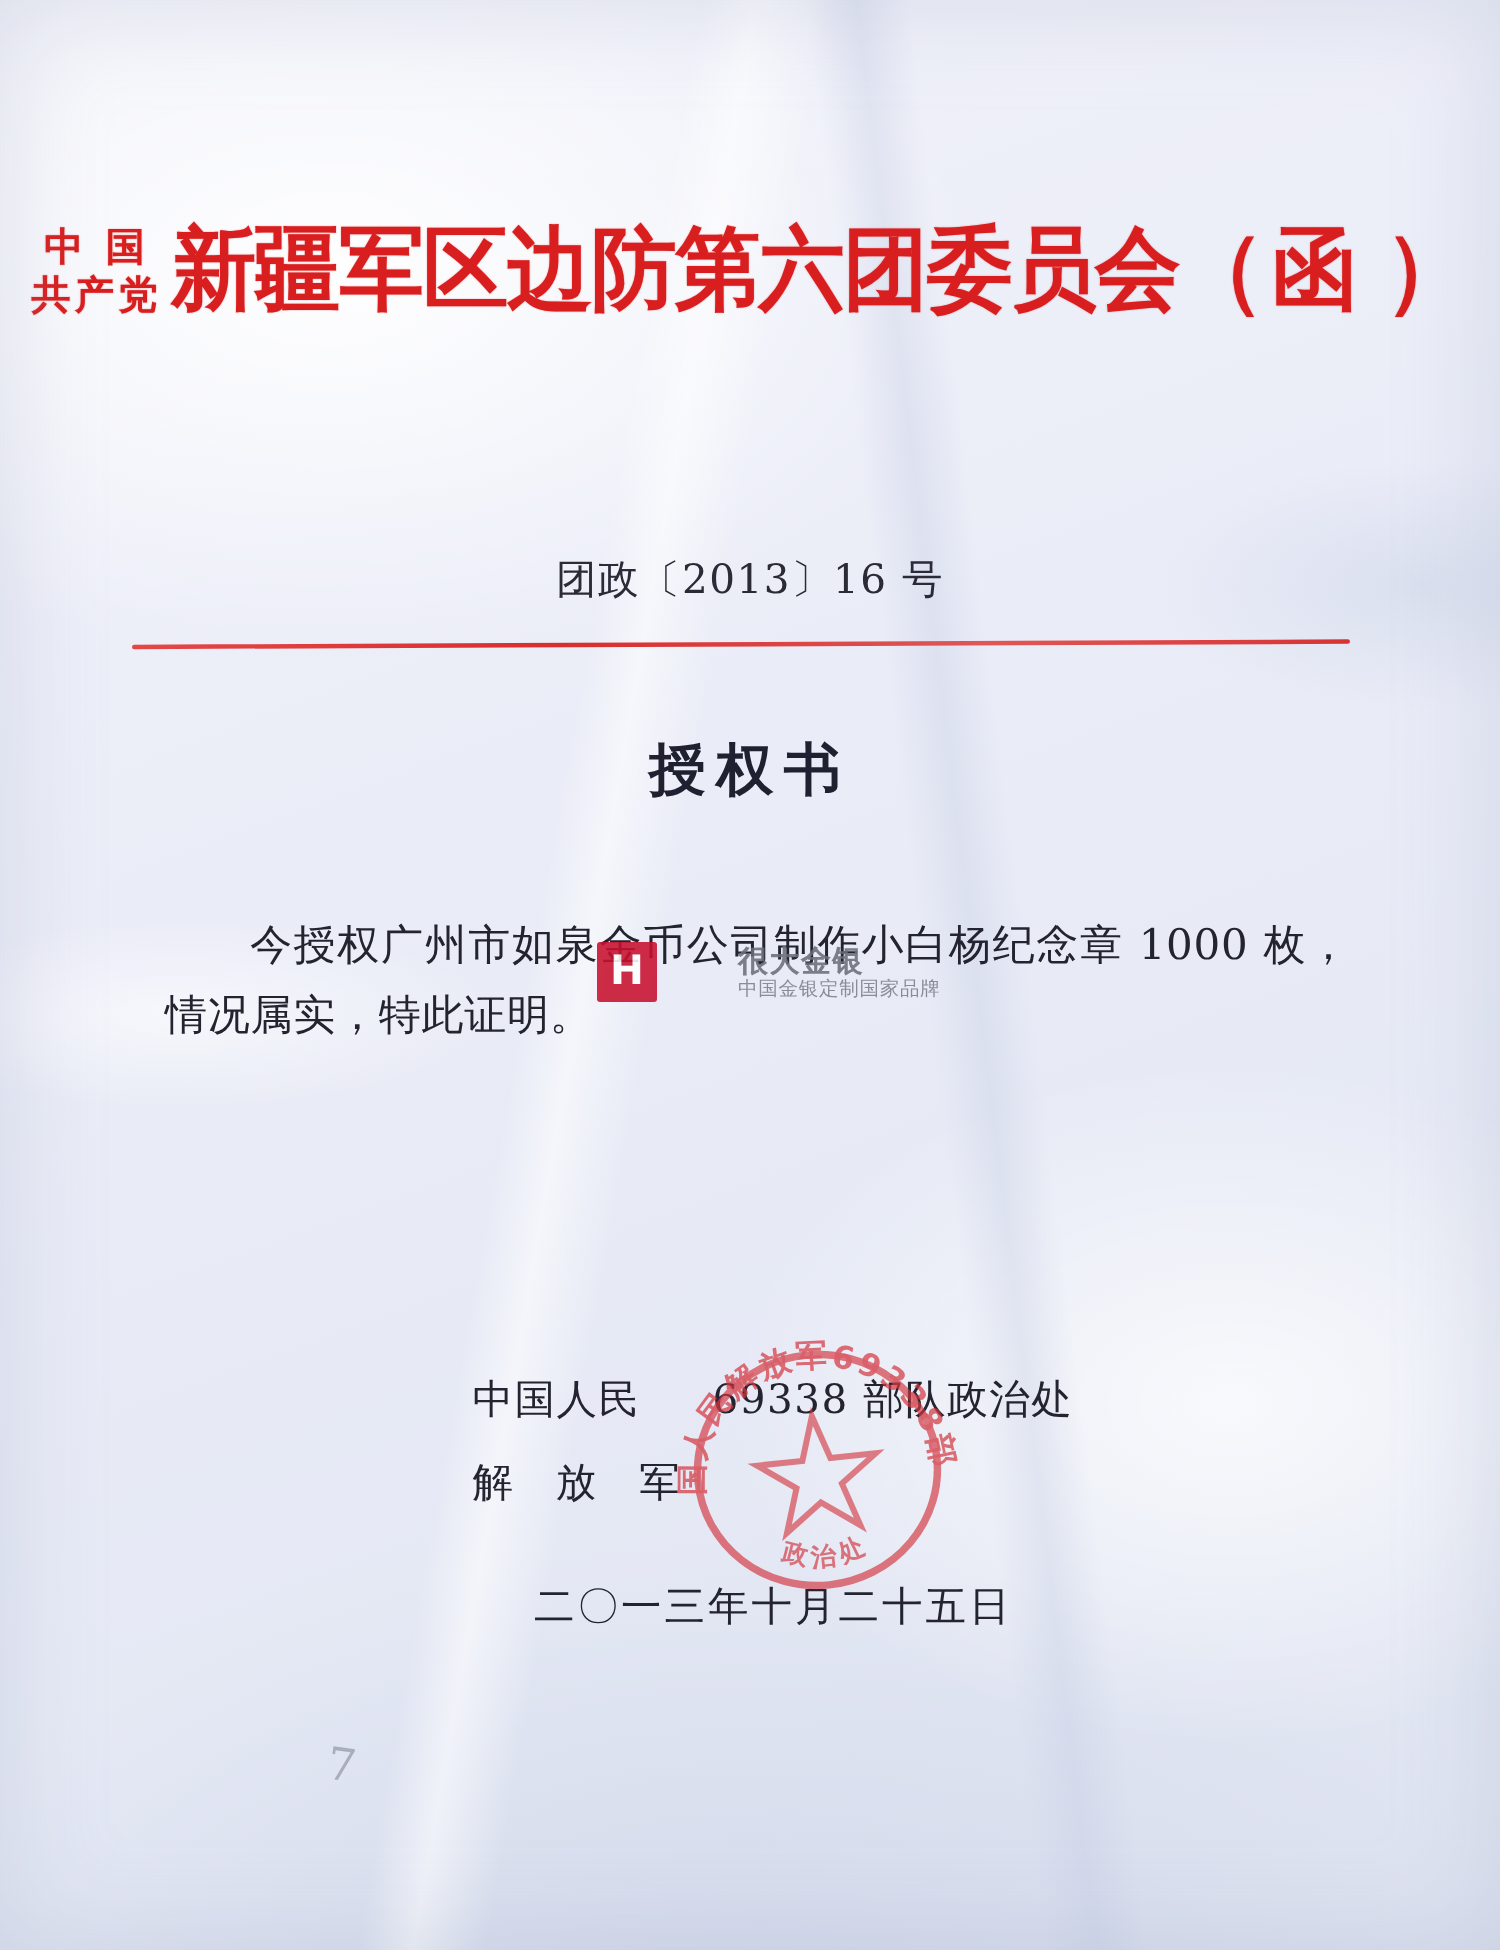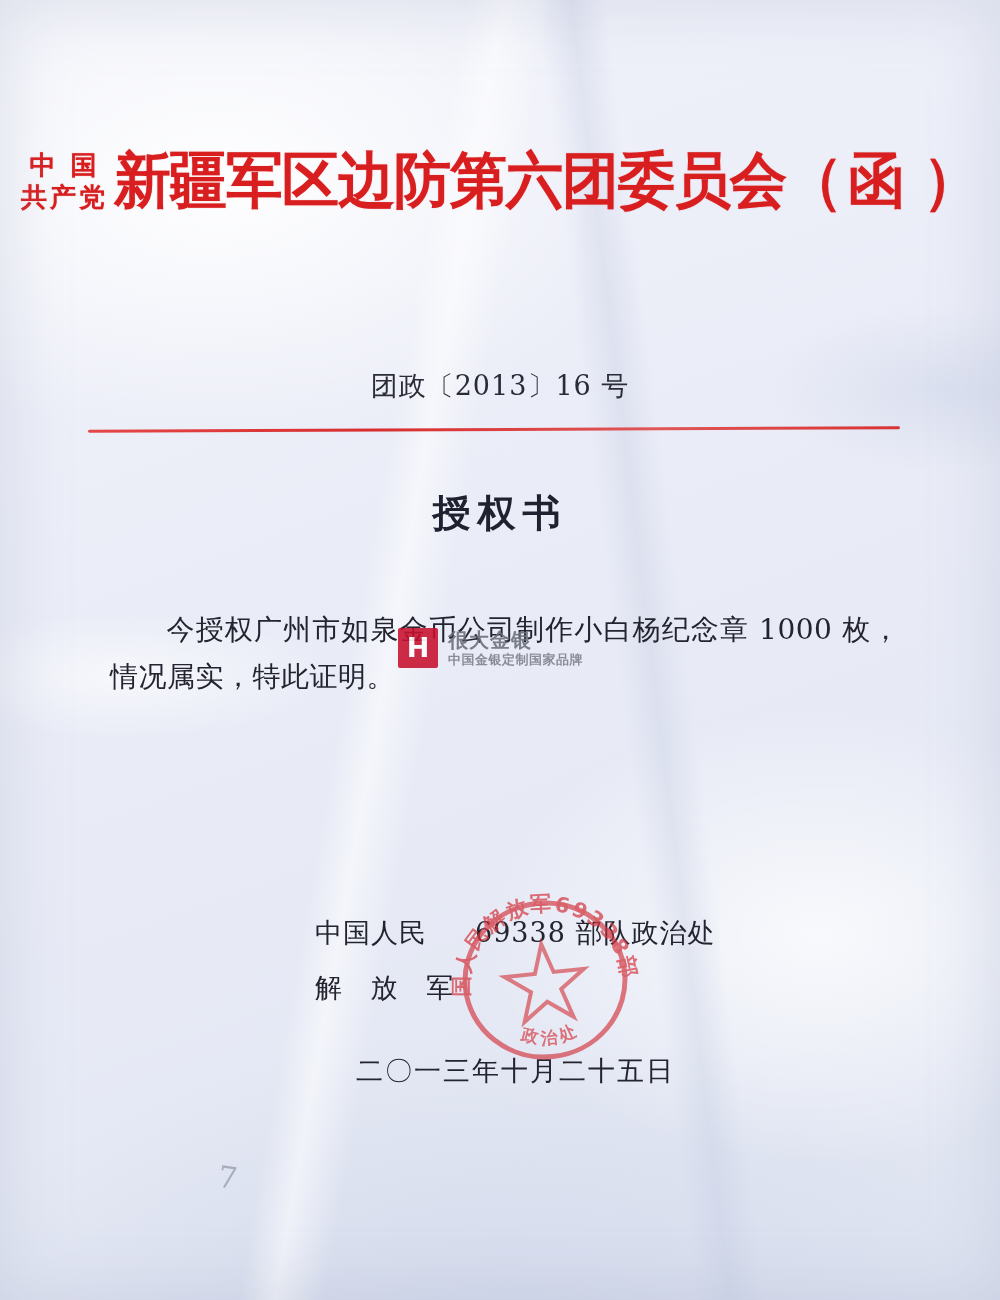--- a/index.html
+++ b/index.html
@@ -194,34 +194,33 @@
     height: 40px;
     background: #c8102e;
     color: #ffffff;
     font-family: "DejaVu Sans", "Liberation Sans", sans-serif;
     font-weight: bold;
     font-size: 27px;
     line-height: 40px;
     text-align: center;
     border-radius: 2px;
   }
-  #watermark .wm-text { line-height: 1.22; }
+  #watermark .wm-text { line-height: 1.22; margin-left: 44px; }
   #watermark .wm-title {
     font-family: "DejaVu Sans", "Liberation Sans", sans-serif;
     font-weight: bold;
     font-size: 20px;
     color: #6b6f7a;
     letter-spacing: 1px;
   }
   #watermark .wm-sub {
     font-family: "DejaVu Sans", "Liberation Sans", sans-serif;
     font-size: 13px;
     color: #7d818c;
     letter-spacing: 0.5px;
-    font-weight: bold;
   }
 
   
   #pencil-mark {
     position: absolute;
     top: 1160px;
     left: 218px;
     font-size: 30px;
     color: #a9adbc;
     transform: rotate(8deg);

